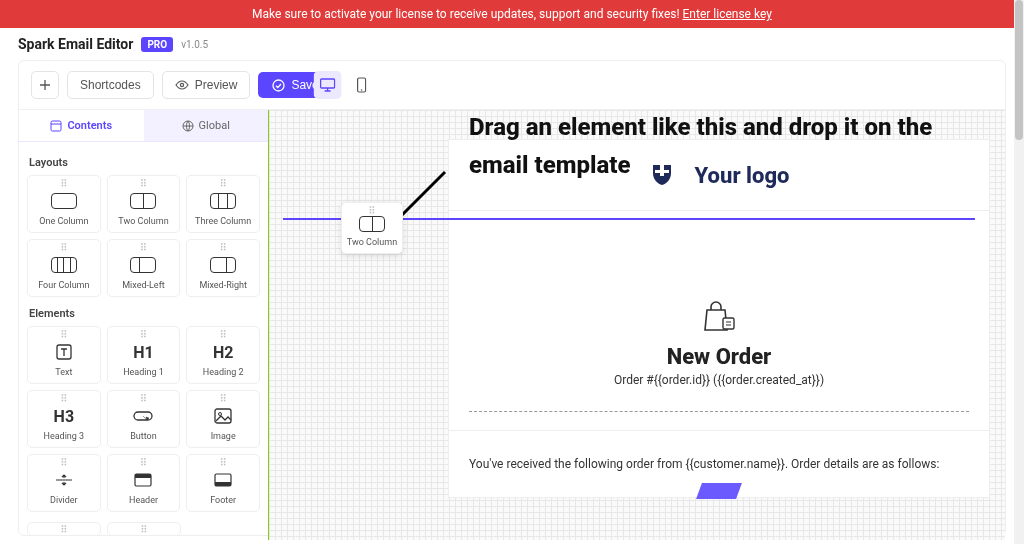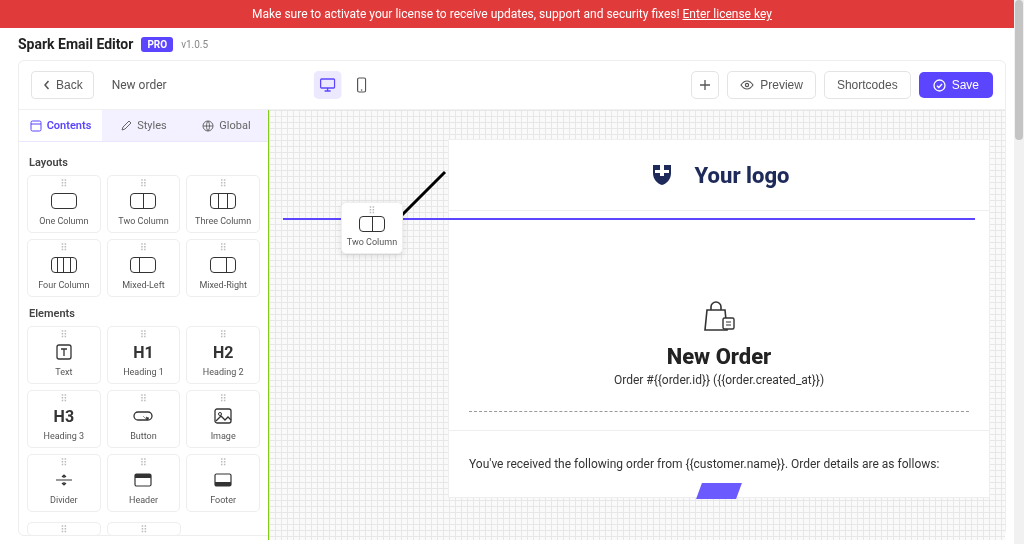--- a/index.html
+++ b/index.html
@@ -82,29 +82,20 @@
 </div>
 
 <div class="brandbar">
   <span class="name">Spark Email Editor</span>
   <span class="pro-badge">PRO</span>
   <span class="ver">v1.0.5</span>
 </div>
 
 <div class="workspace">
   <div class="toolbar">
-    <div class="tb-left">
-      <button class="back-btn">
-        <svg width="10" height="10" viewBox="0 0 10 10">
-            <path d="M6.5 1 3 5l3.5 4" fill="none" stroke="currentColor" stroke-width="1.5"></path>
-          </svg>
-        <span>Back</span>
-      </button>
-      <span class="crumb">New order</span>
-    </div>
     <div class="tb-center">
       <div class="vp-btn active">
         <svg width="16" height="14" viewBox="0 0 16 14">
             <rect x="1" y="1" width="14" height="9" rx="1" fill="none" stroke="currentColor" stroke-width="1.3"></rect>
             <path d="M5 13h6M8 10v3" stroke="currentColor" stroke-width="1.3"></path>
           </svg>
       </div>
       <div class="vp-btn">
         <svg width="10" height="16" viewBox="0 0 10 16">
             <rect x="1" y="1" width="8" height="14" rx="1.5" fill="none" stroke="currentColor" stroke-width="1.2"></rect>
@@ -112,28 +103,28 @@
           </svg>
       </div>
     </div>
     <div class="tb-right">
       <div class="icon-btn">
         <svg width="12" height="12" viewBox="0 0 12 12">
             <path d="M6 1v10M1 6h10" stroke="currentColor" stroke-width="1.3"></path>
           </svg>
       </div>
       <button class="ghost-btn">
+        <span>Shortcodes</span>
+      </button>
+      <button class="ghost-btn">
         <svg width="14" height="10" viewBox="0 0 14 10">
             <path d="M1 5c2-3 4-4 6-4s4 1 6 4c-2 3-4 4-6 4S3 8 1 5Z" fill="none" stroke="currentColor" stroke-width="1.2"></path>
             <circle cx="7" cy="5" r="1.6" fill="none" stroke="currentColor" stroke-width="1.2"></circle>
           </svg>
         <span>Preview</span>
-      </button>
-      <button class="ghost-btn">
-        <span>Shortcodes</span>
       </button>
       <button class="save-btn">
         <svg width="13" height="13" viewBox="0 0 13 13">
             <circle cx="6.5" cy="6.5" r="5.5" fill="none" stroke="#fff" stroke-width="1.3"></circle>
             <path d="M4 6.8 5.8 8.6 9 5" fill="none" stroke="#fff" stroke-width="1.4"></path>
           </svg>
         <span>Save</span>
       </button>
     </div>
   </div>
@@ -144,26 +135,20 @@
       <div class="tabs">
         <div class="tab active">
           <svg width="12" height="12" viewBox="0 0 12 12">
               <rect x="1" y="1" width="10" height="10" rx="1.5" fill="none" stroke="currentColor"></rect>
               <path d="M1 4h10" stroke="currentColor"></path>
             </svg>
           <span>Contents</span>
         </div>
         <div class="tab">
           <svg width="12" height="12" viewBox="0 0 12 12">
-              <path d="M2 10l1-3 6-6 2 2-6 6-3 1z" fill="none" stroke="currentColor"></path>
-            </svg>
-          <span>Styles</span>
-        </div>
-        <div class="tab">
-          <svg width="12" height="12" viewBox="0 0 12 12">
               <circle cx="6" cy="6" r="5" fill="none" stroke="currentColor"></circle>
               <path d="M1 6h10M6 1c2 2 2 8 0 10M6 1c-2 2-2 8 0 10" fill="none" stroke="currentColor"></path>
             </svg>
           <span>Global</span>
         </div>
       </div>
 
       <div class="panel">
         <div class="section-title">Layouts</div>
         <div class="grid3">
@@ -310,20 +295,21 @@
             </div>
         </div>
         <div class="extra-row">
           <div class="dots-card">⠿</div>
           <div class="dots-card">⠿</div>
         </div>
       </div>
     </div>
 
     <div class="canvas-wrap">
+      <div class="overlay-text">Drag an element like this and drop it on the email template</div>
 
       <svg class="arrow" width="90" height="90" viewBox="0 0 90 90">
         <path d="M80 6 12 74" stroke="#000" stroke-width="3" fill="none"></path>
         <path d="M6 80 L24 72 L14 62 Z" fill="#000"></path>
       </svg>
 
       <div class="dropzone-line"></div>
 
       <div class="drag-ghost">
         <span class="grip">⠿</span>

